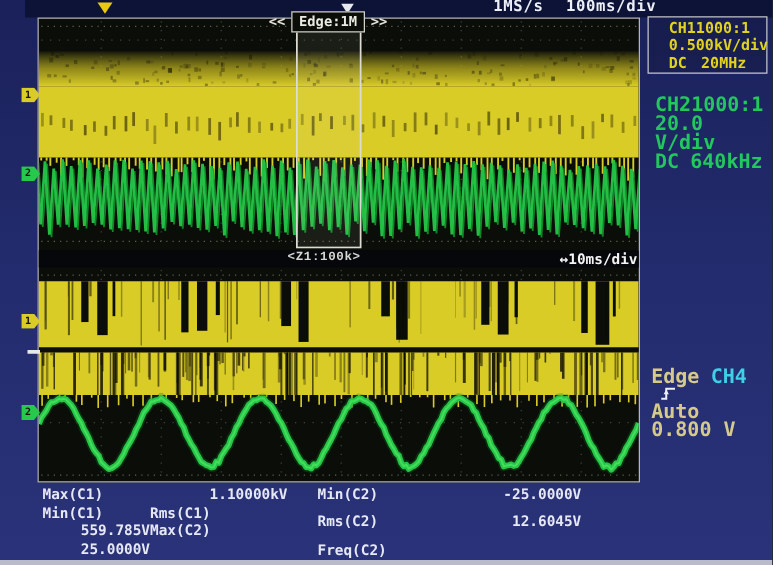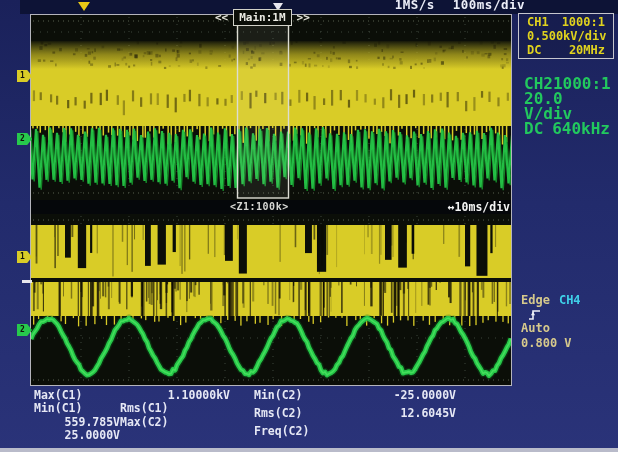--- a/index.html
+++ b/index.html
@@ -14,42 +14,42 @@
   .tri-w{left:253px;top:3px;border-left-width:5px;border-right-width:5px;border-top:8px solid #e8e8f0;}
   .acq{position:absolute;right:113px;top:-3px;color:#eceef8;font-size:12.5px;display:flex;gap:18px;letter-spacing:.5px;}
   
   .grat{position:absolute;left:30px;top:14px;width:482px;height:372px;background:#0b0e08;border:1px solid #b4b4bc;box-sizing:border-box;}
   .win-upper{position:absolute;left:0;top:0;width:480px;height:185px;border-bottom:1px solid #cfcfd6;box-sizing:content-box;}
   .win-lower{position:absolute;left:0;top:199px;width:480px;height:171px;overflow:hidden;}
   svg{display:block;}
   .main-label{position:absolute;left:184px;top:-6px;display:flex;align-items:center;gap:5px;font-size:11px;color:#e4e4da;z-index:5;}
   .mbox{border:1px solid #d2d2c8;background:#0b0e08;padding:0 5px;height:15px;line-height:15px;color:#eaeae2;}
   .mid-strip{position:absolute;left:0;top:185px;width:480px;height:14px;background:#05070a;}
-  .zlabel{position:absolute;left:199px;top:1px;font-size:10px;color:#d6d6d2;letter-spacing:.5px;}
+  .zlabel{position:absolute;left:199px;top:1px;font-size:10px;color:#d6d6d2;letter-spacing:.5px;font-family:Liberation Mono, monospace;}
   .ztime{position:absolute;right:1px;top:0;font-size:11.5px;color:#f4f4f4;}
   
   .flag{position:absolute;left:17px;width:15px;height:12px;font-size:8px;line-height:12px;color:#13130a;
     padding-left:3px;box-sizing:border-box;clip-path:polygon(0 0,68% 0,100% 50%,68% 100%,0 100%);}
   .f-ch1{background:#d9cc27;}
   .f-ch2{background:#27c94c;}
   .f1u{top:70px}.f2u{top:133px}.f1l{top:251px}.f2l{top:324px}
   .tick{position:absolute;left:22px;top:280px;width:10px;height:3px;background:#e8e8ec;}
   
   .ch1box{position:absolute;left:518px;top:13px;width:96px;border:1px solid #c6c6ce;box-sizing:border-box;
-    padding:1px 8px;font-size:12px;line-height:14px;color:#e0d21e;background:rgba(10,14,40,.25);}
+    padding:1px 16px;font-size:12px;line-height:14px;color:#e0d21e;background:rgba(10,14,40,.25);}
   .ch2box{position:absolute;left:519px;top:75px;width:96px;box-sizing:border-box;
     padding:1px 5px;font-size:16px;line-height:15px;color:#22c85e;}
   .row{display:flex;justify-content:space-between;}
-  .trig{position:absolute;left:521px;top:293px;font-size:12px;line-height:15.5px;color:#d6c98c;}
+  .trig{position:absolute;left:521px;top:293px;font-size:16px;line-height:15.5px;color:#d6c98c;}
   .trg-src{color:#3fd0e8;margin-left:9px;}
   .edge-icon{margin-left:7px;vertical-align:-1px;}
   
   .meas{position:absolute;left:34px;top:389px;display:flex;gap:24px;font-size:11.5px;line-height:13.4px;color:#e6e8f5;}
   .mcol1{display:grid;grid-template-columns:86px 110px;}
-  .mcol2{display:grid;grid-template-columns:86px 116px;}
+  .mcol2{display:grid;grid-template-columns:86px 116px;gap:9px;}
   .mval{text-align:right;}
   .bezel{position:absolute;left:0;bottom:0;width:100%;height:4px;background:#d2d3d8;opacity:.85;}
 </style>
 </head>
 <body>
 
 <div class="scope">
 
   <div class="topbar">
     <span class="frag"></span>
@@ -431,21 +431,21 @@
           <rect x="470.76900345142934" y="111" width="1.5" height="18.508073666365817" fill="#d9cc27"></rect>
           <rect x="474.87443095296624" y="111" width="1.5" height="16.0600372699555" fill="#d9cc27"></rect>
           <rect x="480.7470503786579" y="111" width="1.5" height="6.281207317719236" fill="#d9cc27"></rect>
           <polyline points="-0.3,114.9 3.2,166.5 6.7,116.0 10.2,174.8 13.7,121.8 17.2,166.8 20.7,114.5 24.2,166.8 27.7,119.9 31.2,169.0 34.7,115.0 38.2,167.7 41.7,115.3 45.2,165.3 48.7,121.9 52.2,166.8 55.7,118.6 59.2,170.6 62.7,115.2 66.2,169.6 69.7,114.9 73.2,170.4 76.7,121.8 80.2,170.9 83.7,115.4 87.2,172.2 90.7,115.9 94.2,173.0 97.7,116.9 101.2,169.8 104.7,115.7 108.2,164.6 111.7,122.2 115.2,168.0 118.7,118.5 122.2,166.8 125.7,115.2 129.2,169.3 132.7,118.0 136.2,170.7 139.7,119.9 143.2,167.7 146.7,121.2 150.2,175.3 153.7,116.8 157.2,164.2 160.7,116.3 164.2,168.7 167.7,122.0 171.2,172.0 174.7,120.5 178.2,171.1 181.7,114.5 185.2,172.3 188.7,119.5 192.2,176.0 195.7,115.4 199.2,172.9 202.7,121.1 206.2,175.0 209.7,116.3 213.2,171.2 216.7,114.6 220.2,168.3 223.7,120.3 227.2,166.0 230.7,115.8 234.2,171.2 237.7,115.0 241.2,168.7 244.7,120.8 248.2,174.8 251.7,118.6 255.2,164.1 258.7,118.7 262.2,171.9 265.7,114.6 269.2,165.1 272.7,115.3 276.2,175.9 279.7,119.6 283.2,175.8 286.7,115.4 290.2,170.5 293.7,114.1 297.2,165.4 300.7,120.4 304.2,176.0 307.7,120.8 311.2,172.3 314.7,119.3 318.2,171.8 321.7,121.2 325.2,167.6 328.7,116.8 332.2,174.5 335.7,116.2 339.2,175.1 342.7,118.2 346.2,170.1 349.7,115.8 353.2,175.5 356.7,118.4 360.2,168.3 363.7,117.2 367.2,164.7 370.7,119.2 374.2,169.4 377.7,122.4 381.2,165.1 384.7,118.5 388.2,172.1 391.7,121.2 395.2,169.7 398.7,118.1 402.2,175.0 405.7,116.2 409.2,170.9 412.7,115.5 416.2,174.6 419.7,119.6 423.2,165.0 426.7,122.8 430.2,167.0 433.7,119.9 437.2,169.5 440.7,119.3 444.2,172.4 447.7,117.9 451.2,174.4 454.7,120.1 458.2,165.4 461.7,114.8 465.2,167.4 468.7,119.6 472.2,175.3 475.7,122.1 479.2,170.3 482.7,122.3 " fill="none" stroke="#169a2c" stroke-width="1.4" opacity="0.85"></polyline>
           <polyline points="-2.0,112.9 1.5,164.5 5.0,114.0 8.5,172.8 12.0,119.8 15.5,164.8 19.0,112.5 22.5,164.8 26.0,117.9 29.5,167.0 33.0,113.0 36.5,165.7 40.0,113.3 43.5,163.3 47.0,119.9 50.5,164.8 54.0,116.6 57.5,168.6 61.0,113.2 64.5,167.6 68.0,112.9 71.5,168.4 75.0,119.8 78.5,168.9 82.0,113.4 85.5,170.2 89.0,113.9 92.5,171.0 96.0,114.9 99.5,167.8 103.0,113.7 106.5,162.6 110.0,120.2 113.5,166.0 117.0,116.5 120.5,164.8 124.0,113.2 127.5,167.3 131.0,116.0 134.5,168.7 138.0,117.9 141.5,165.7 145.0,119.2 148.5,173.3 152.0,114.8 155.5,162.2 159.0,114.3 162.5,166.7 166.0,120.0 169.5,170.0 173.0,118.5 176.5,169.1 180.0,112.5 183.5,170.3 187.0,117.5 190.5,174.0 194.0,113.4 197.5,170.9 201.0,119.1 204.5,173.0 208.0,114.3 211.5,169.2 215.0,112.6 218.5,166.3 222.0,118.3 225.5,164.0 229.0,113.8 232.5,169.2 236.0,113.0 239.5,166.7 243.0,118.8 246.5,172.8 250.0,116.6 253.5,162.1 257.0,116.7 260.5,169.9 264.0,112.6 267.5,163.1 271.0,113.3 274.5,173.9 278.0,117.6 281.5,173.8 285.0,113.4 288.5,168.5 292.0,112.1 295.5,163.4 299.0,118.4 302.5,174.0 306.0,118.8 309.5,170.3 313.0,117.3 316.5,169.8 320.0,119.2 323.5,165.6 327.0,114.8 330.5,172.5 334.0,114.2 337.5,173.1 341.0,116.2 344.5,168.1 348.0,113.8 351.5,173.5 355.0,116.4 358.5,166.3 362.0,115.2 365.5,162.7 369.0,117.2 372.5,167.4 376.0,120.4 379.5,163.1 383.0,116.5 386.5,170.1 390.0,119.2 393.5,167.7 397.0,116.1 400.5,173.0 404.0,114.2 407.5,168.9 411.0,113.5 414.5,172.6 418.0,117.6 421.5,163.0 425.0,120.8 428.5,165.0 432.0,117.9 435.5,167.5 439.0,117.3 442.5,170.4 446.0,115.9 449.5,172.4 453.0,118.1 456.5,163.4 460.0,112.8 463.5,165.4 467.0,117.6 470.5,173.3 474.0,120.1 477.5,168.3 481.0,120.3 " fill="none" stroke="#25c648" stroke-width="2.2" opacity="0.95"></polyline>
           <rect x="206.5" y="1" width="51" height="182" fill="rgba(240,240,225,0.07)" stroke="#dcdcd2" stroke-width="1.4"></rect>
         </svg>
     </div>
     <div class="main-label">
       <span>&lt;&lt;</span>
-      <span class="mbox">Main:1M</span>
+      <span class="mbox">Edge:1M</span>
       <span>&gt;&gt;</span>
     </div>
     <div class="mid-strip">
       <span class="zlabel">&lt;Z1:100k&gt;</span>
       <span class="ztime"><span>↔</span><span>10ms/div</span></span>
     </div>
     <div class="win-lower">
       <svg id="svg-lower" width="480" height="172" viewBox="0 0 480 172">
           <line x1="50" y1="2" x2="50" y2="170" stroke="#3c443b" stroke-width="1" stroke-dasharray="1 6"></line>
           <line x1="98" y1="2" x2="98" y2="170" stroke="#3c443b" stroke-width="1" stroke-dasharray="1 6"></line>

